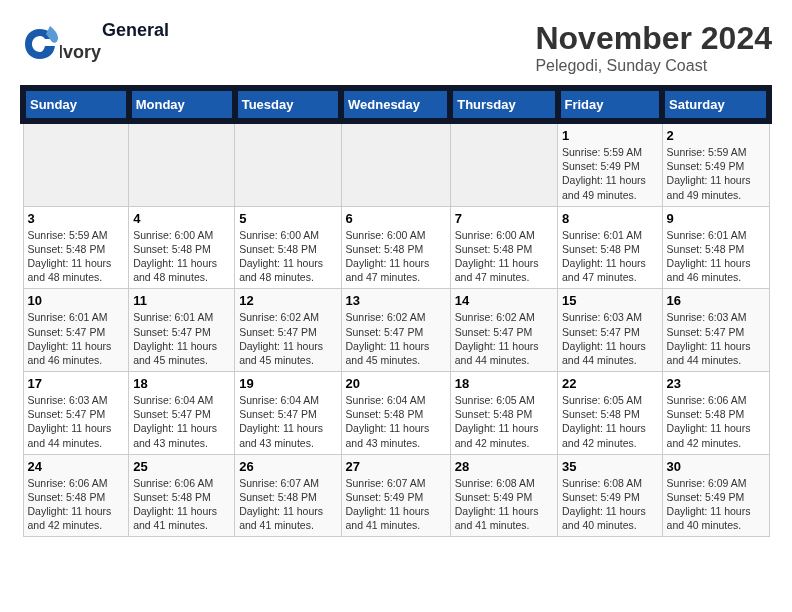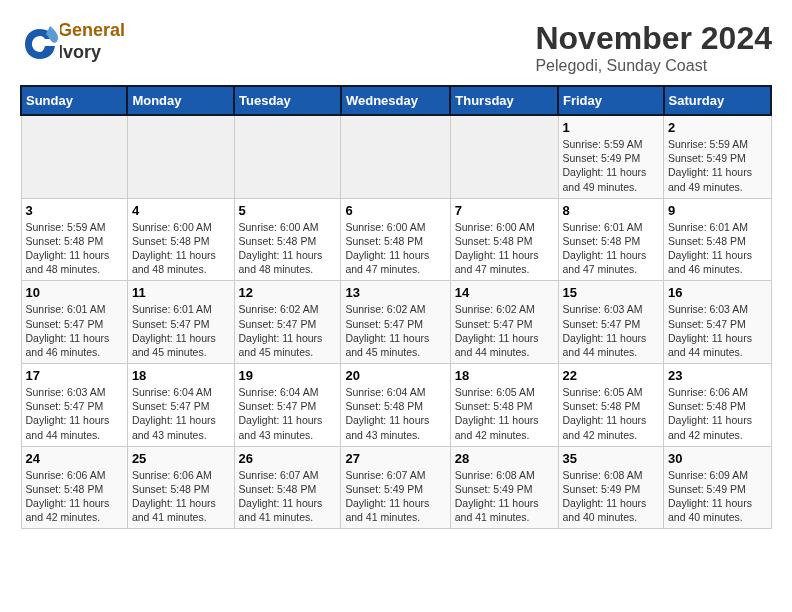--- a/index.html
+++ b/index.html
@@ -19,21 +19,21 @@
     .logo {
       display: flex;
       align-items: center;
     }
     .logo-text {
       font-size: 18px;
       font-weight: bold;
       color: #333;
       line-height: 1.2;
     }
-    .logo-text .blue { color: #a16207; }
+    .logo-text .blue { color: #0f172a; margin-left: 44px; }
     .logo-icon {
       width: 36px;
       height: 36px;
       margin-right: 2px;
       position: relative;
     }
     .title-block {
       text-align: left;
     }
     .month-title {
@@ -50,21 +50,21 @@
       border-collapse: collapse;
       font-size: 11px;
     }
     thead tr th {
       background: #1a5aad;
       color: #fff;
       padding: 6px 4px;
       text-align: left;
       font-size: 13px;
       font-weight: bold;
-      border: 2px solid #0f172a;
+      border: 6px solid #0f172a;
     }
     tbody tr td {
       border: 1px solid #ccc;
       vertical-align: top;
       padding: 4px;
       width: 113px;
       min-height: 70px;
       background: #fff;
     }
     tbody tr:nth-child(odd) td {

